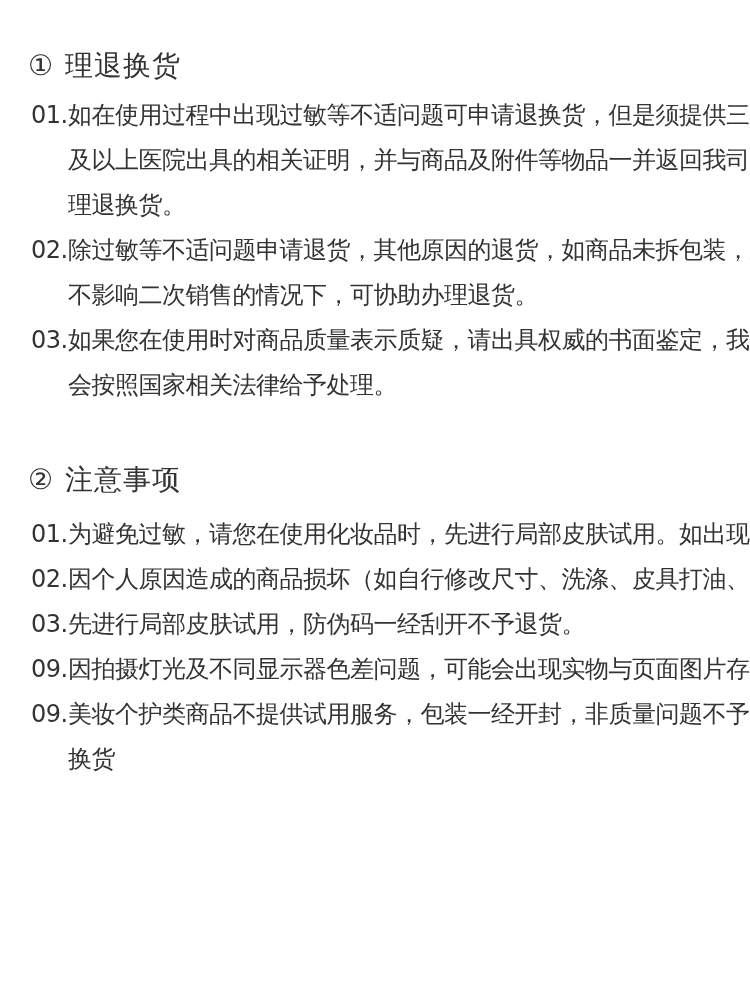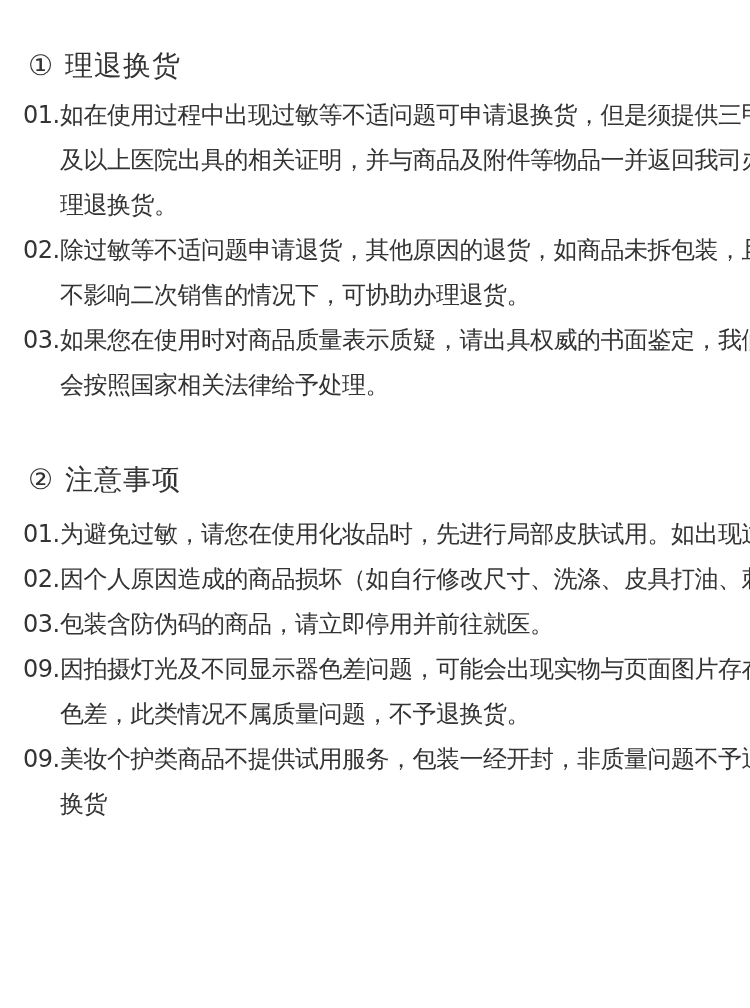--- a/index.html
+++ b/index.html
@@ -22,21 +22,21 @@
     font-size: 28px;
     line-height: 40px;
     font-weight: 400;
     letter-spacing: 1px;
   }
   .heading .heading-num { margin-right: 11px; }
   .section + .section .heading { margin-top: 52px; margin-bottom: 12px; }
   .item {
     display: flex;
     align-items: flex-start;
-    padding-left: 23px;
+    padding-left: 31px;
     font-size: 24px;
     line-height: 45px;
     letter-spacing: -0.5px;
   }
   .item-num {
     flex: 0 0 37px;
     width: 37px;
   }
   .item-lines { flex: 1 1 auto; min-width: 0; }
   .line { display: block; white-space: pre; }
@@ -94,29 +94,28 @@
     <div class="item">
       <span class="item-num">02.</span>
       <div class="item-lines">
         <span class="line">因个人原因造成的商品损坏（如自行修改尺寸、洗涤、皮具打油、刺</span>
       </div>
     </div>
 
     <div class="item">
       <span class="item-num">03.</span>
       <div class="item-lines">
-        <span class="line">包装含防伪码的商品，请立即停用并前往就医。</span>
+        <span class="line">先进行局部皮肤试用，防伪码一经刮开不予退货。</span>
       </div>
     </div>
 
     <div class="item">
       <span class="item-num">09.</span>
       <div class="item-lines">
         <span class="line">因拍摄灯光及不同显示器色差问题，可能会出现实物与页面图片存在</span>
-        <span class="line">色差，此类情况不属质量问题，不予退换货。</span>
       </div>
     </div>
 
     <div class="item">
       <span class="item-num">09.</span>
       <div class="item-lines">
         <span class="line">美妆个护类商品不提供试用服务，包装一经开封，非质量问题不予退</span>
         <span class="line">换货</span>
       </div>
     </div>

